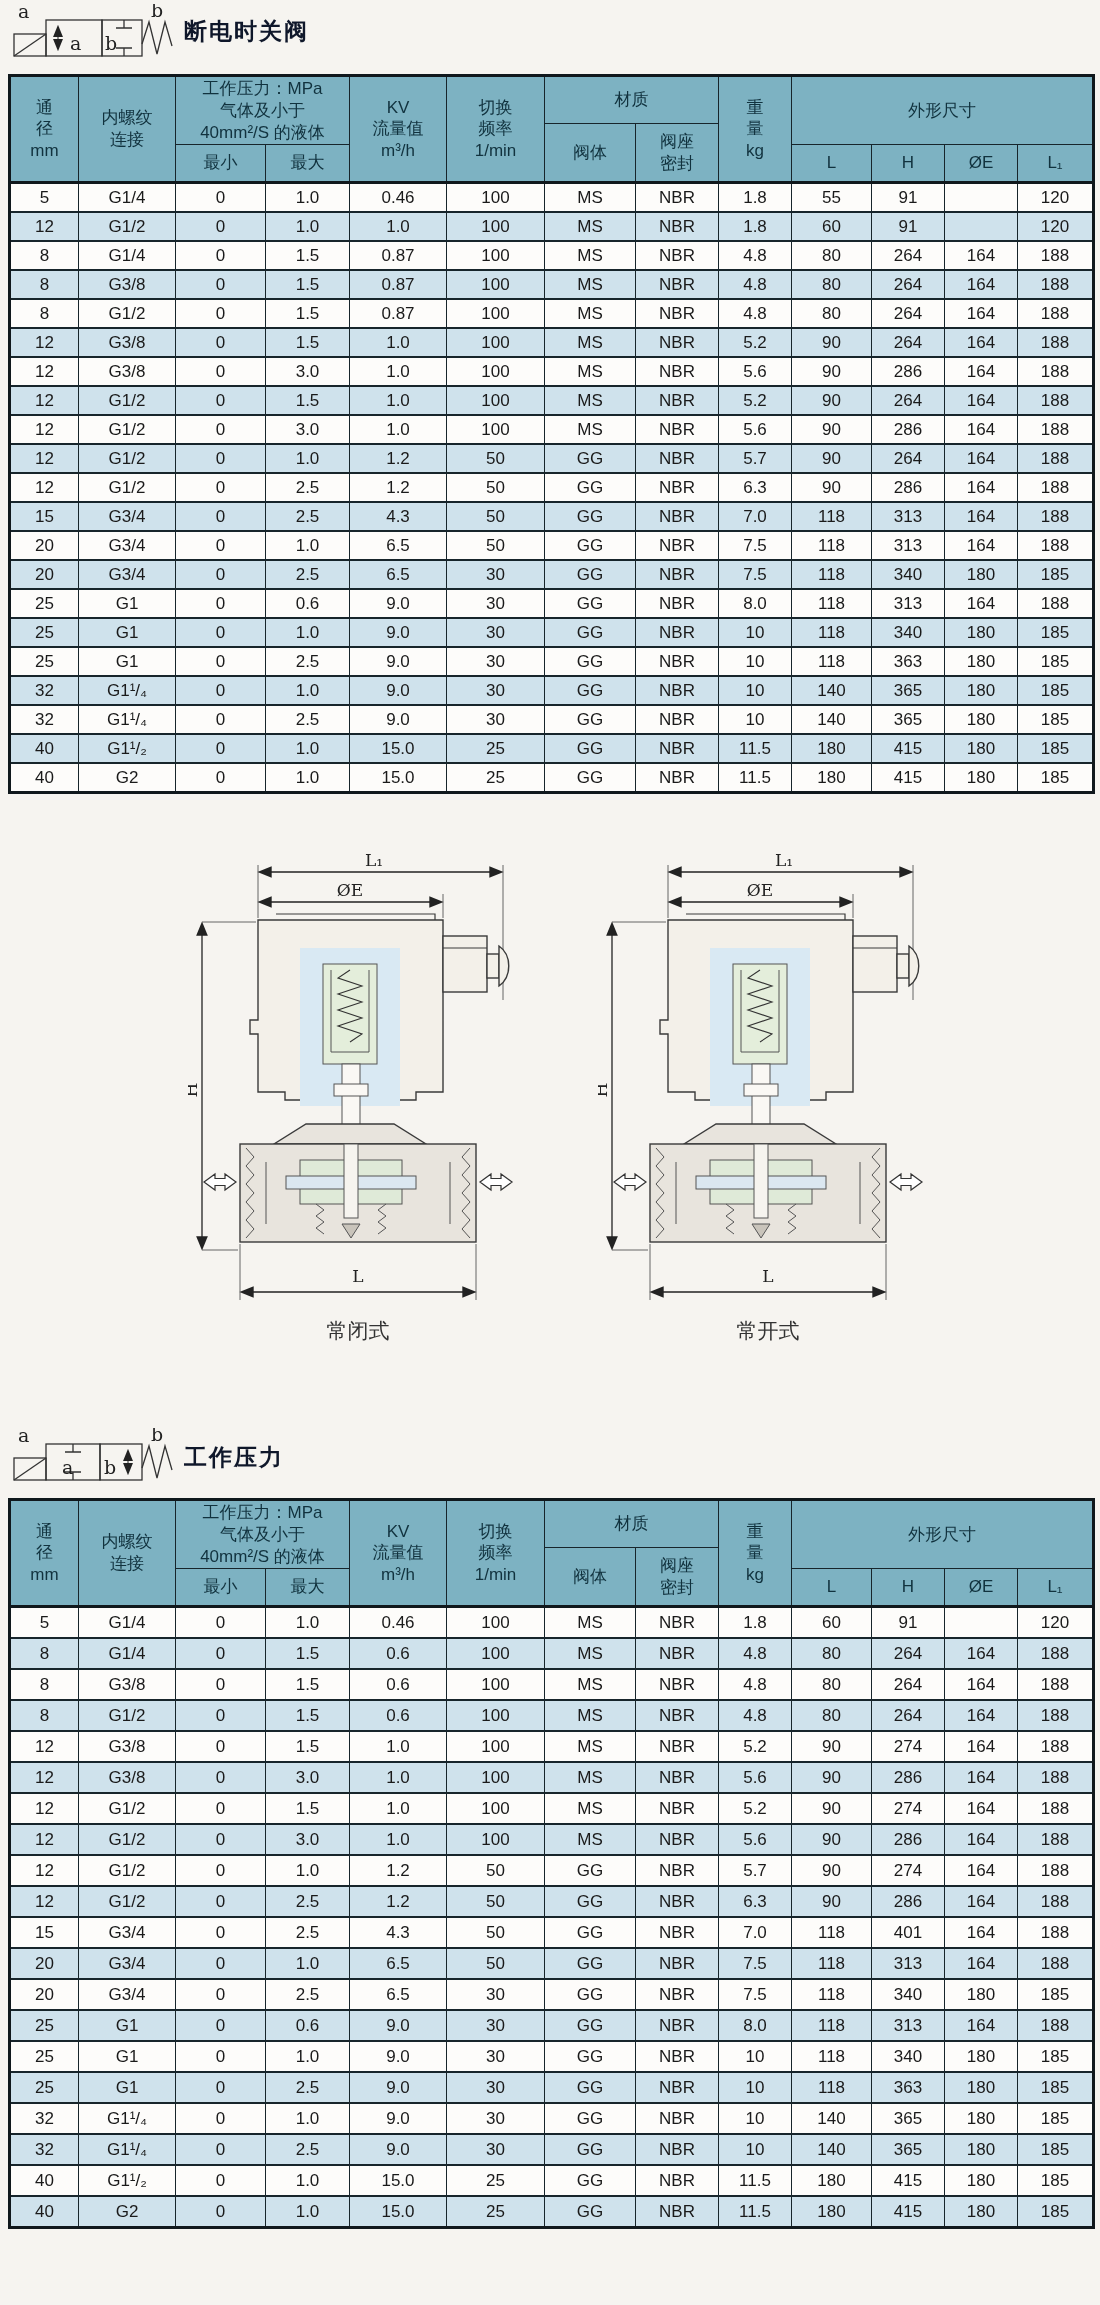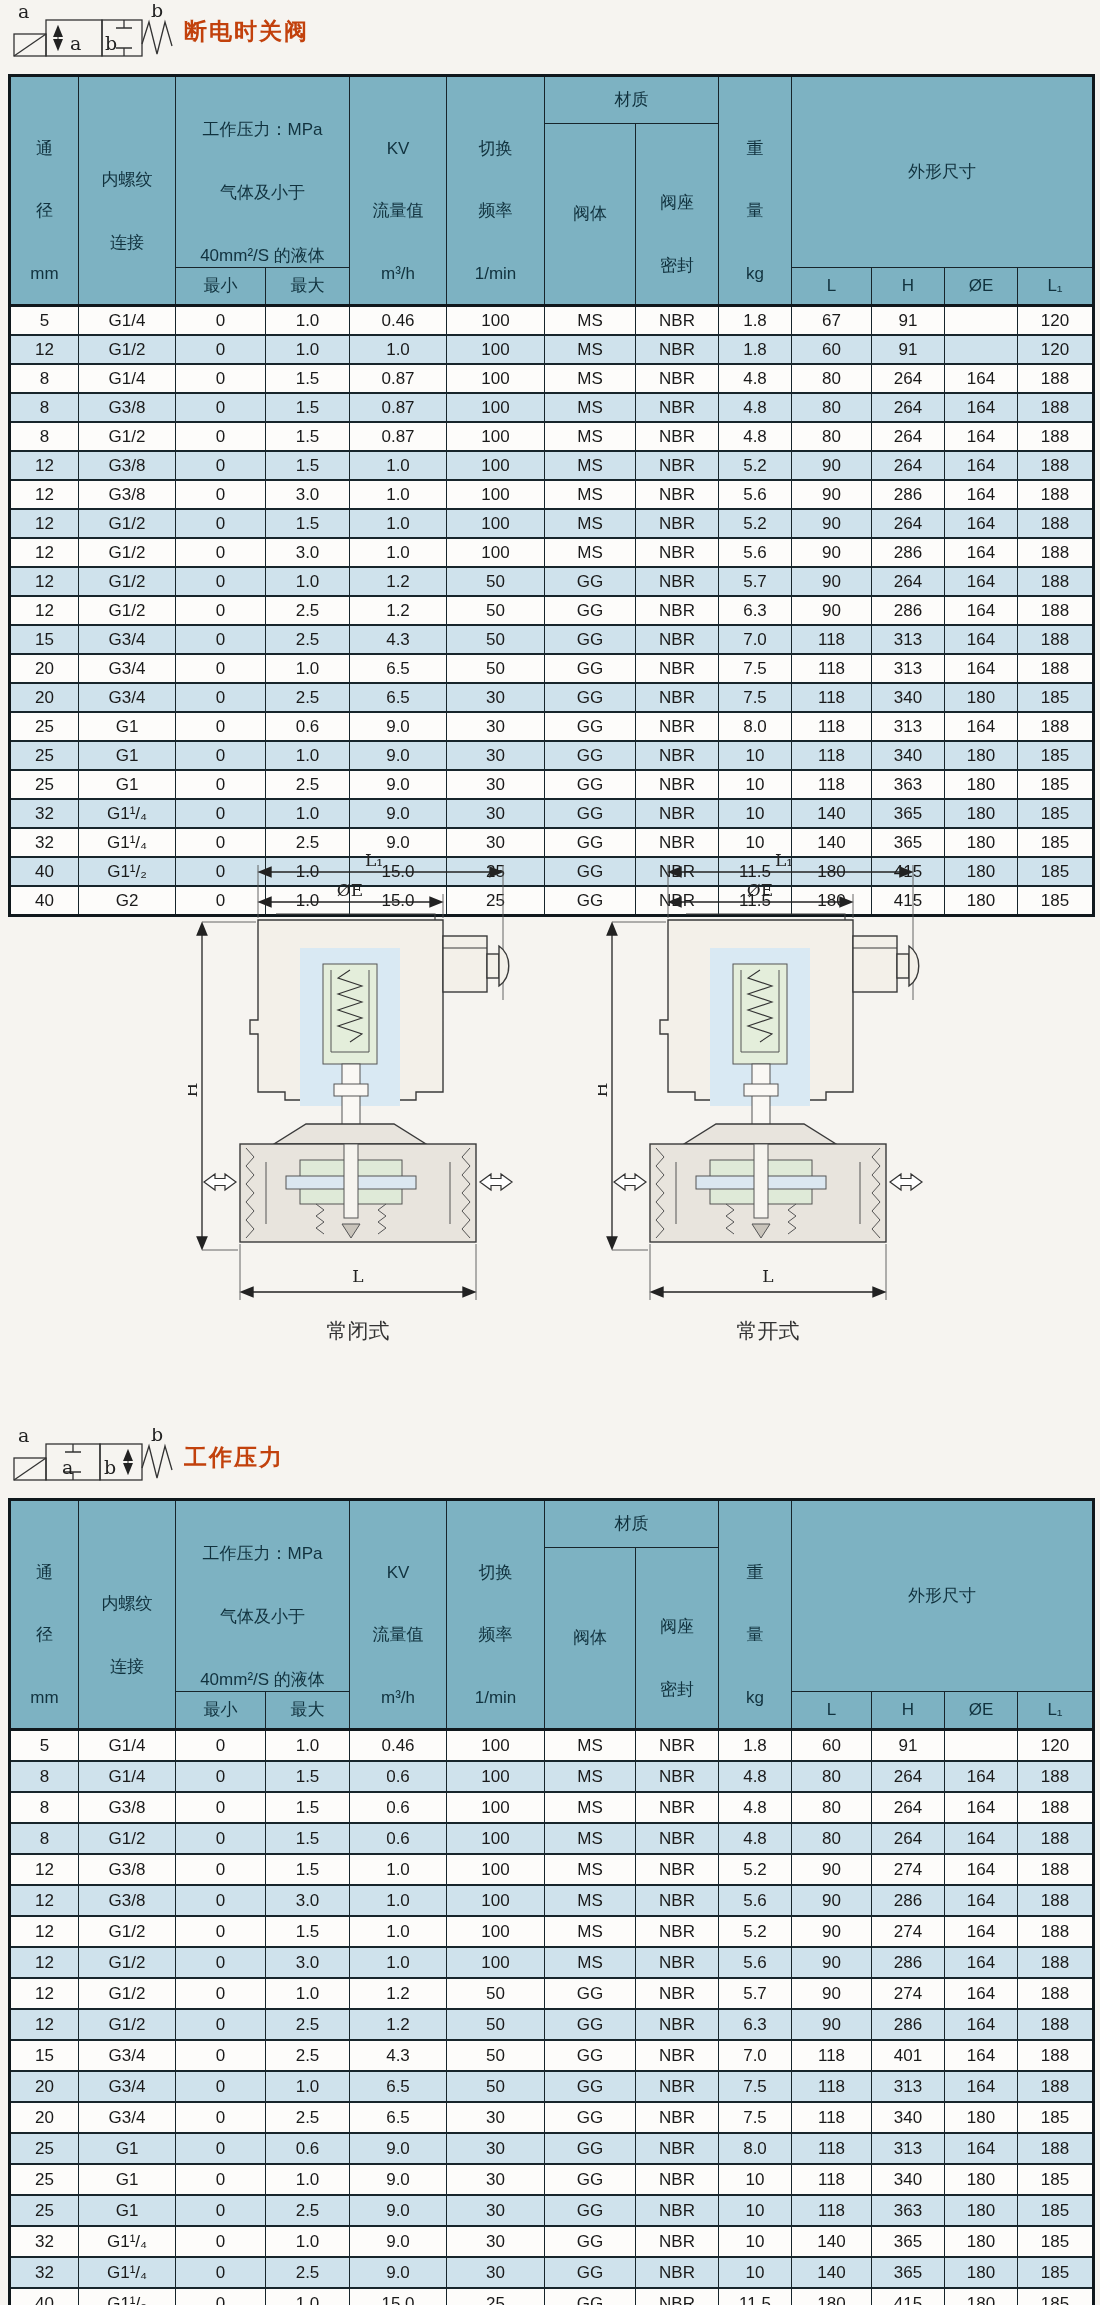--- a/index.html
+++ b/index.html
@@ -3,21 +3,21 @@
 <meta charset="utf-8">
 <style>
   html,body{margin:0;padding:0;}
   body{background:#e9e7e2;}
   #page{
     position:relative;width:1100px;height:2305px;margin:0 auto;
     background:#f6f4f0;overflow:hidden;
     font-family:"Liberation Sans",sans-serif;color:#1c1c1c;
   }
   .section-title{
-    position:absolute;font-size:23px;font-weight:bold;color:#c2410c;
+    position:absolute;font-size:23px;font-weight:bold;color:#0f172a;
     letter-spacing:2px;font-family:"Liberation Sans",sans-serif;
   }
   .sym-svg{position:absolute;}
   
   .spec-table{
     position:absolute;border-collapse:collapse;table-layout:fixed;
     width:1087px;border:3px solid #10181c;background:#fdfcfa;
   }
   .spec-table thead th{
     background:#7db2c2;font-weight:normal;font-size:17px;color:#11323e;
@@ -26,21 +26,21 @@
   }
   .spec-table thead{border-bottom:3px solid #10181c;}
   .spec-table td{
     border:1px solid #17252b;border-top-width:2px;border-bottom-width:2px;
     text-align:center;vertical-align:middle;font-size:17px;color:#1a1a1a;
     background:#fdfcfa;padding:0 2px;
   }
   #table1 td{height:27px;}
   #table2 td{height:29px;}
   .spec-table tr.alt td{background:#cfe2ec;}
-  .spec-table th span{display:block;margin-top:41px;}
+  .spec-table th span{display:block;}
   .hrow1 th{height:44px;}
   .hrow2 th{height:30px;}
   .hrow3 th{height:34px;}
   
   .diagram{position:absolute;}
   .dimtext{font-family:"DejaVu Serif",serif;font-size:17px;fill:#222;}
   .caption{font-family:"Liberation Sans",sans-serif;font-size:21px;fill:#333;}
   .symtext{font-family:"DejaVu Serif",serif;font-size:19px;fill:#222;}
 </style>
 </head>
@@ -202,21 +202,21 @@
         <tr>
           <td>5</td>
           <td>G1/4</td>
           <td>0</td>
           <td>1.0</td>
           <td>0.46</td>
           <td>100</td>
           <td>MS</td>
           <td>NBR</td>
           <td>1.8</td>
-          <td>67</td>
+          <td>55</td>
           <td>91</td>
           <td></td>
           <td>120</td>
         </tr>
         <tr class="alt">
           <td>12</td>
           <td>G1/2</td>
           <td>0</td>
           <td>1.0</td>
           <td>1.0</td>

